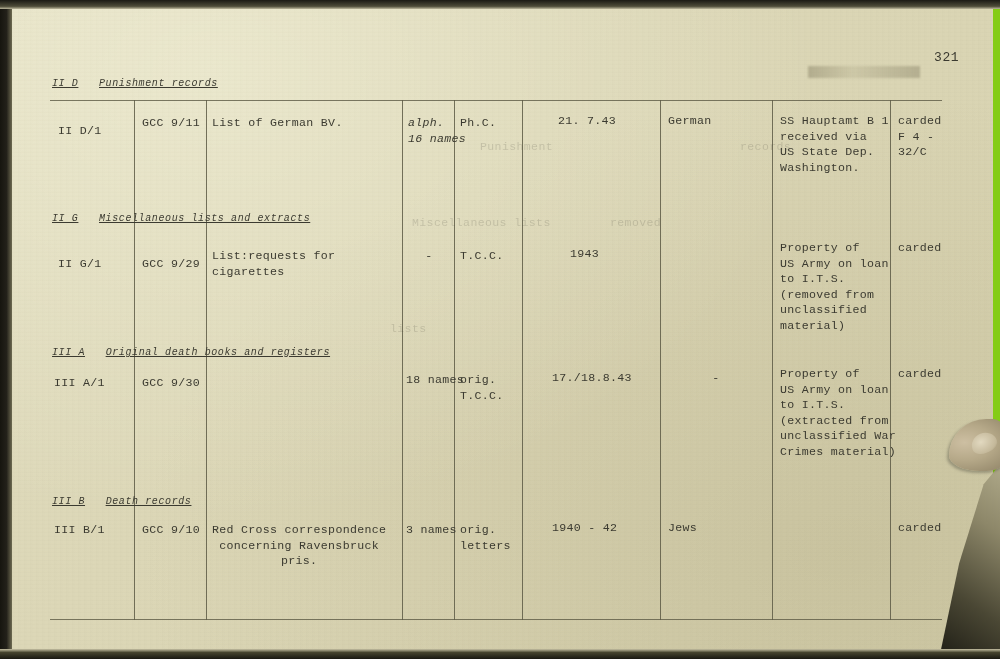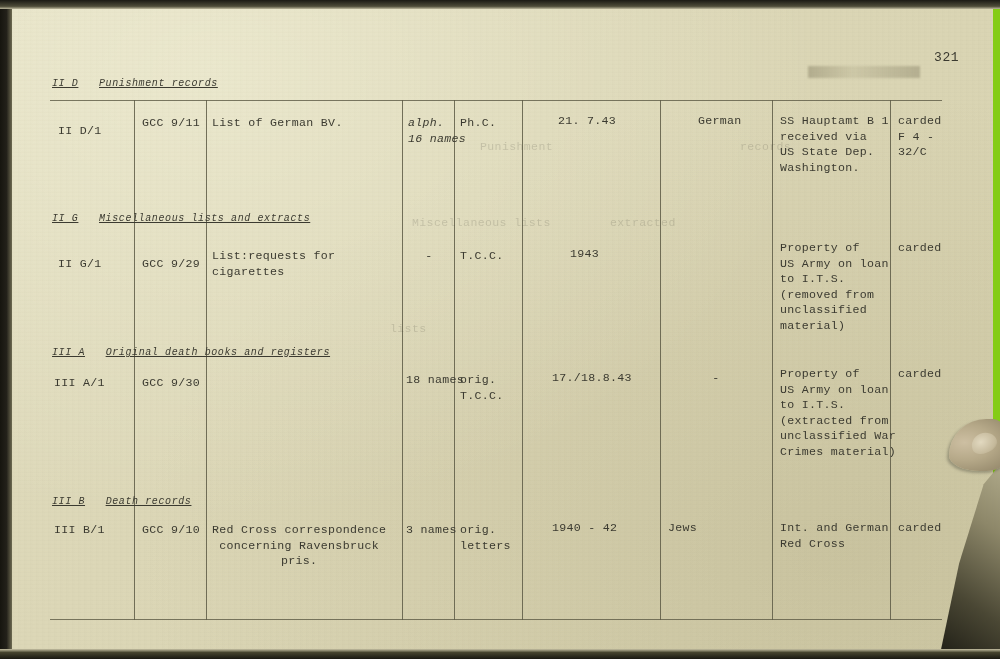--- a/index.html
+++ b/index.html
@@ -185,37 +185,37 @@
     <div class="vline" style="left:472px;"></div>
     <div class="vline" style="left:610px;"></div>
     <div class="vline" style="left:722px;"></div>
     <div class="vline" style="left:840px;"></div>
 
     <div class="hline-top"></div>
     <div class="hline-bottom"></div>
 
     <div class="ghost" style="left:362px; top:116px;">Miscellaneous lists</div>
     <div class="ghost" style="left:430px; top:40px;">Punishment</div>
-    <div class="ghost" style="left:560px; top:116px;">extracted</div>
+    <div class="ghost" style="left:560px; top:116px;">removed</div>
     <div class="ghost" style="left:340px; top:222px;">lists</div>
     <div class="ghost" style="left:690px; top:40px;">records</div>
 
     <div class="section-head" style="left:2px; top:-22px;">
       <span class="num">II D</span>
       <span class="ttl">Punishment records</span>
     </div>
 
     <div class="cell" style="left:8px;   top:23px;">II D/1</div>
     <div class="cell" style="left:92px;  top:15px;">GCC 9/11</div>
     <div class="cell" style="left:162px; top:15px;">List of German BV.</div>
     <div class="cell" style="left:358px; top:15px;font-style:italic;">alph.
 16 names</div>
     <div class="cell" style="left:410px; top:15px;">Ph.C.</div>
     <div class="cell" style="left:508px; top:13px;">21. 7.43</div>
-    <div class="cell" style="left:618px; top:13px;margin-left:30px;">German</div>
+    <div class="cell" style="left:618px; top:13px;">German</div>
     <div class="cell" style="left:730px; top:13px;">SS Hauptamt B 1
 received via
 US State Dep.
 Washington.</div>
     <div class="cell" style="left:848px; top:13px;">carded
 F 4 - 32/C</div>
 
     <div class="section-head" style="left:2px; top:113px;">
       <span class="num">II G</span>
       <span class="ttl">Miscellaneous lists and extracts</span>
@@ -265,22 +265,20 @@
     <div class="cell" style="left:4px;   top:422px;">III B/1</div>
     <div class="cell" style="left:92px;  top:422px;">GCC 9/10</div>
     <div class="cell" style="left:162px; top:422px;text-align:center;">Red Cross correspondence
 concerning Ravensbruck
 pris.</div>
     <div class="cell" style="left:356px; top:422px;">3 names</div>
     <div class="cell" style="left:410px; top:422px;">orig.
 letters</div>
     <div class="cell" style="left:502px; top:420px;">1940 - 42</div>
     <div class="cell" style="left:618px; top:420px;">Jews</div>
-    <div class="cell" style="left:730px; top:420px;">Int. and German
-Red Cross</div>
     <div class="cell" style="left:848px; top:420px;">carded</div>
 
   </div>
 
   <div class="corner-curl"></div>
   <div class="finger"></div>
   <div class="finger-nail"></div>
 
   <div class="scan-edge-left"></div>
   <div class="scan-edge-top"></div>

